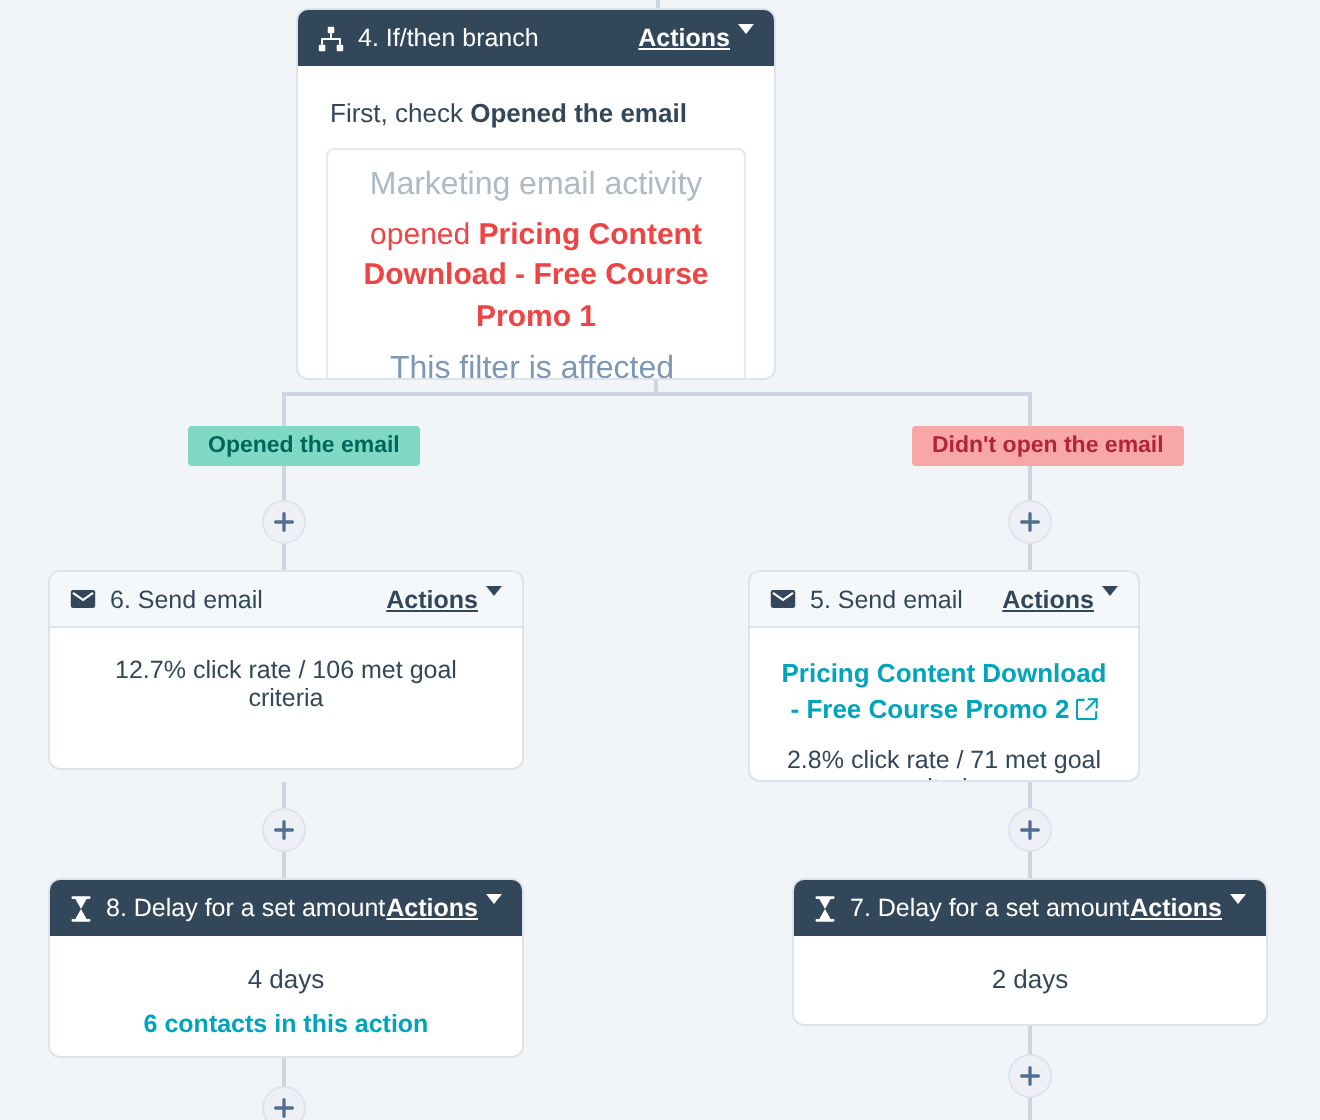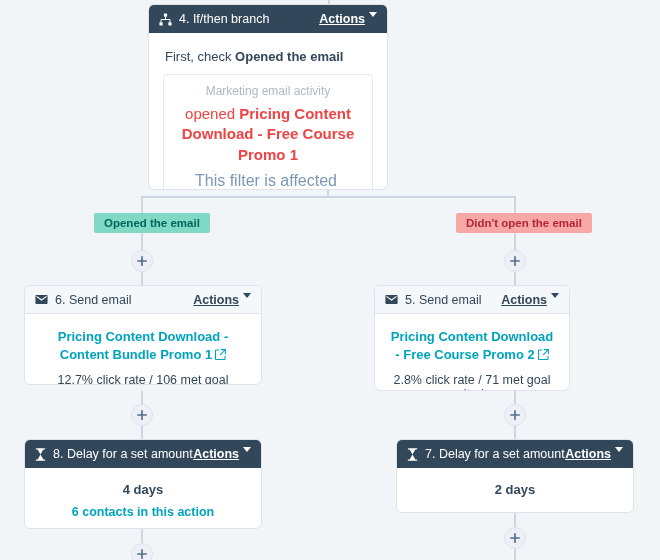--- a/index.html
+++ b/index.html
@@ -125,21 +125,21 @@
     margin: 4px 0 10px 2px;
   }
   .branch-lead b { font-weight: bold; }
   .filter-box {
     border: 1px solid #e5e8ee;
     border-radius: 4px;
     padding: 9px 10px 10px;
     text-align: center;
   }
   .filter-cat {
-    font-size: 12px;
+    font-size: 16px;
     color: #b0b9c6;
     margin-bottom: 6px;
   }
   .filter-text {
     font-size: 15px;
     line-height: 1.35;
     color: #ef4444;
     margin-bottom: 6px;
   }
   .filter-text b { font-weight: bold; }
@@ -203,21 +203,21 @@
     margin-left: 3px;
   }
   .email-stats {
     font-size: 12.5px;
     color: #33475b;
   }
 
   .delay-body { text-align: center; padding: 14px 14px 12px; }
   .delay-value {
     font-size: 13px;
-    font-weight: bold;
+    font-weight: normal;
     color: #33475b;
     margin-bottom: 8px;
   }
   .delay-link {
     font-size: 12.5px;
     font-weight: bold;
     color: #00a4bd;
     cursor: pointer;
   }
   .delay-body.single .delay-value { margin-bottom: 0; }
@@ -299,28 +299,20 @@
           <path d="M1.8 2.2 L8 6.6 L14.2 2.2" stroke="#ffffff" stroke-width="1.3" fill="none"></path>
         </svg>
       </span>
       <span class="head-title">6. Send email</span>
       <span class="actions">
         <span class="lbl">Actions</span>
         <span class="caret"></span>
       </span>
     </div>
     <div class="email-body">
-      <div class="email-title">
-        <span class="lnk">Pricing Content Download - Content</span>
-        <span class="lnk">Bundle Promo 1</span><span class="ext-icon"><svg width="11" height="11" viewBox="0 0 14 14">
-              <path d="M5.5 1.2 H1.4 A0.8 0.8 0 0 0 0.6 2 V12.6 A0.8 0.8 0 0 0 1.4 13.4 H12 A0.8 0.8 0 0 0 12.8 12.6 V8.5" stroke="#00a4bd" stroke-width="1.3" fill="none"></path>
-              <path d="M8 0.8 H13.2 V6" stroke="#00a4bd" stroke-width="1.3" fill="none" stroke-linecap="round"></path>
-              <path d="M13 1 L6.6 7.4" stroke="#00a4bd" stroke-width="1.3" fill="none" stroke-linecap="round"></path>
-            </svg></span>
-      </div>
       <div class="email-stats">12.7% click rate / 106 met goal criteria</div>
     </div>
   </div>
 
   <div class="card" id="email-right">
     <div class="card-head light">
       <span class="head-icon">
         <svg width="13" height="11" viewBox="0 0 16 12">
           <rect x="0.5" y="0.5" width="15" height="11" rx="1.3" fill="#33475b"></rect>
           <path d="M1.8 2.2 L8 6.6 L14.2 2.2" stroke="#ffffff" stroke-width="1.3" fill="none"></path>

